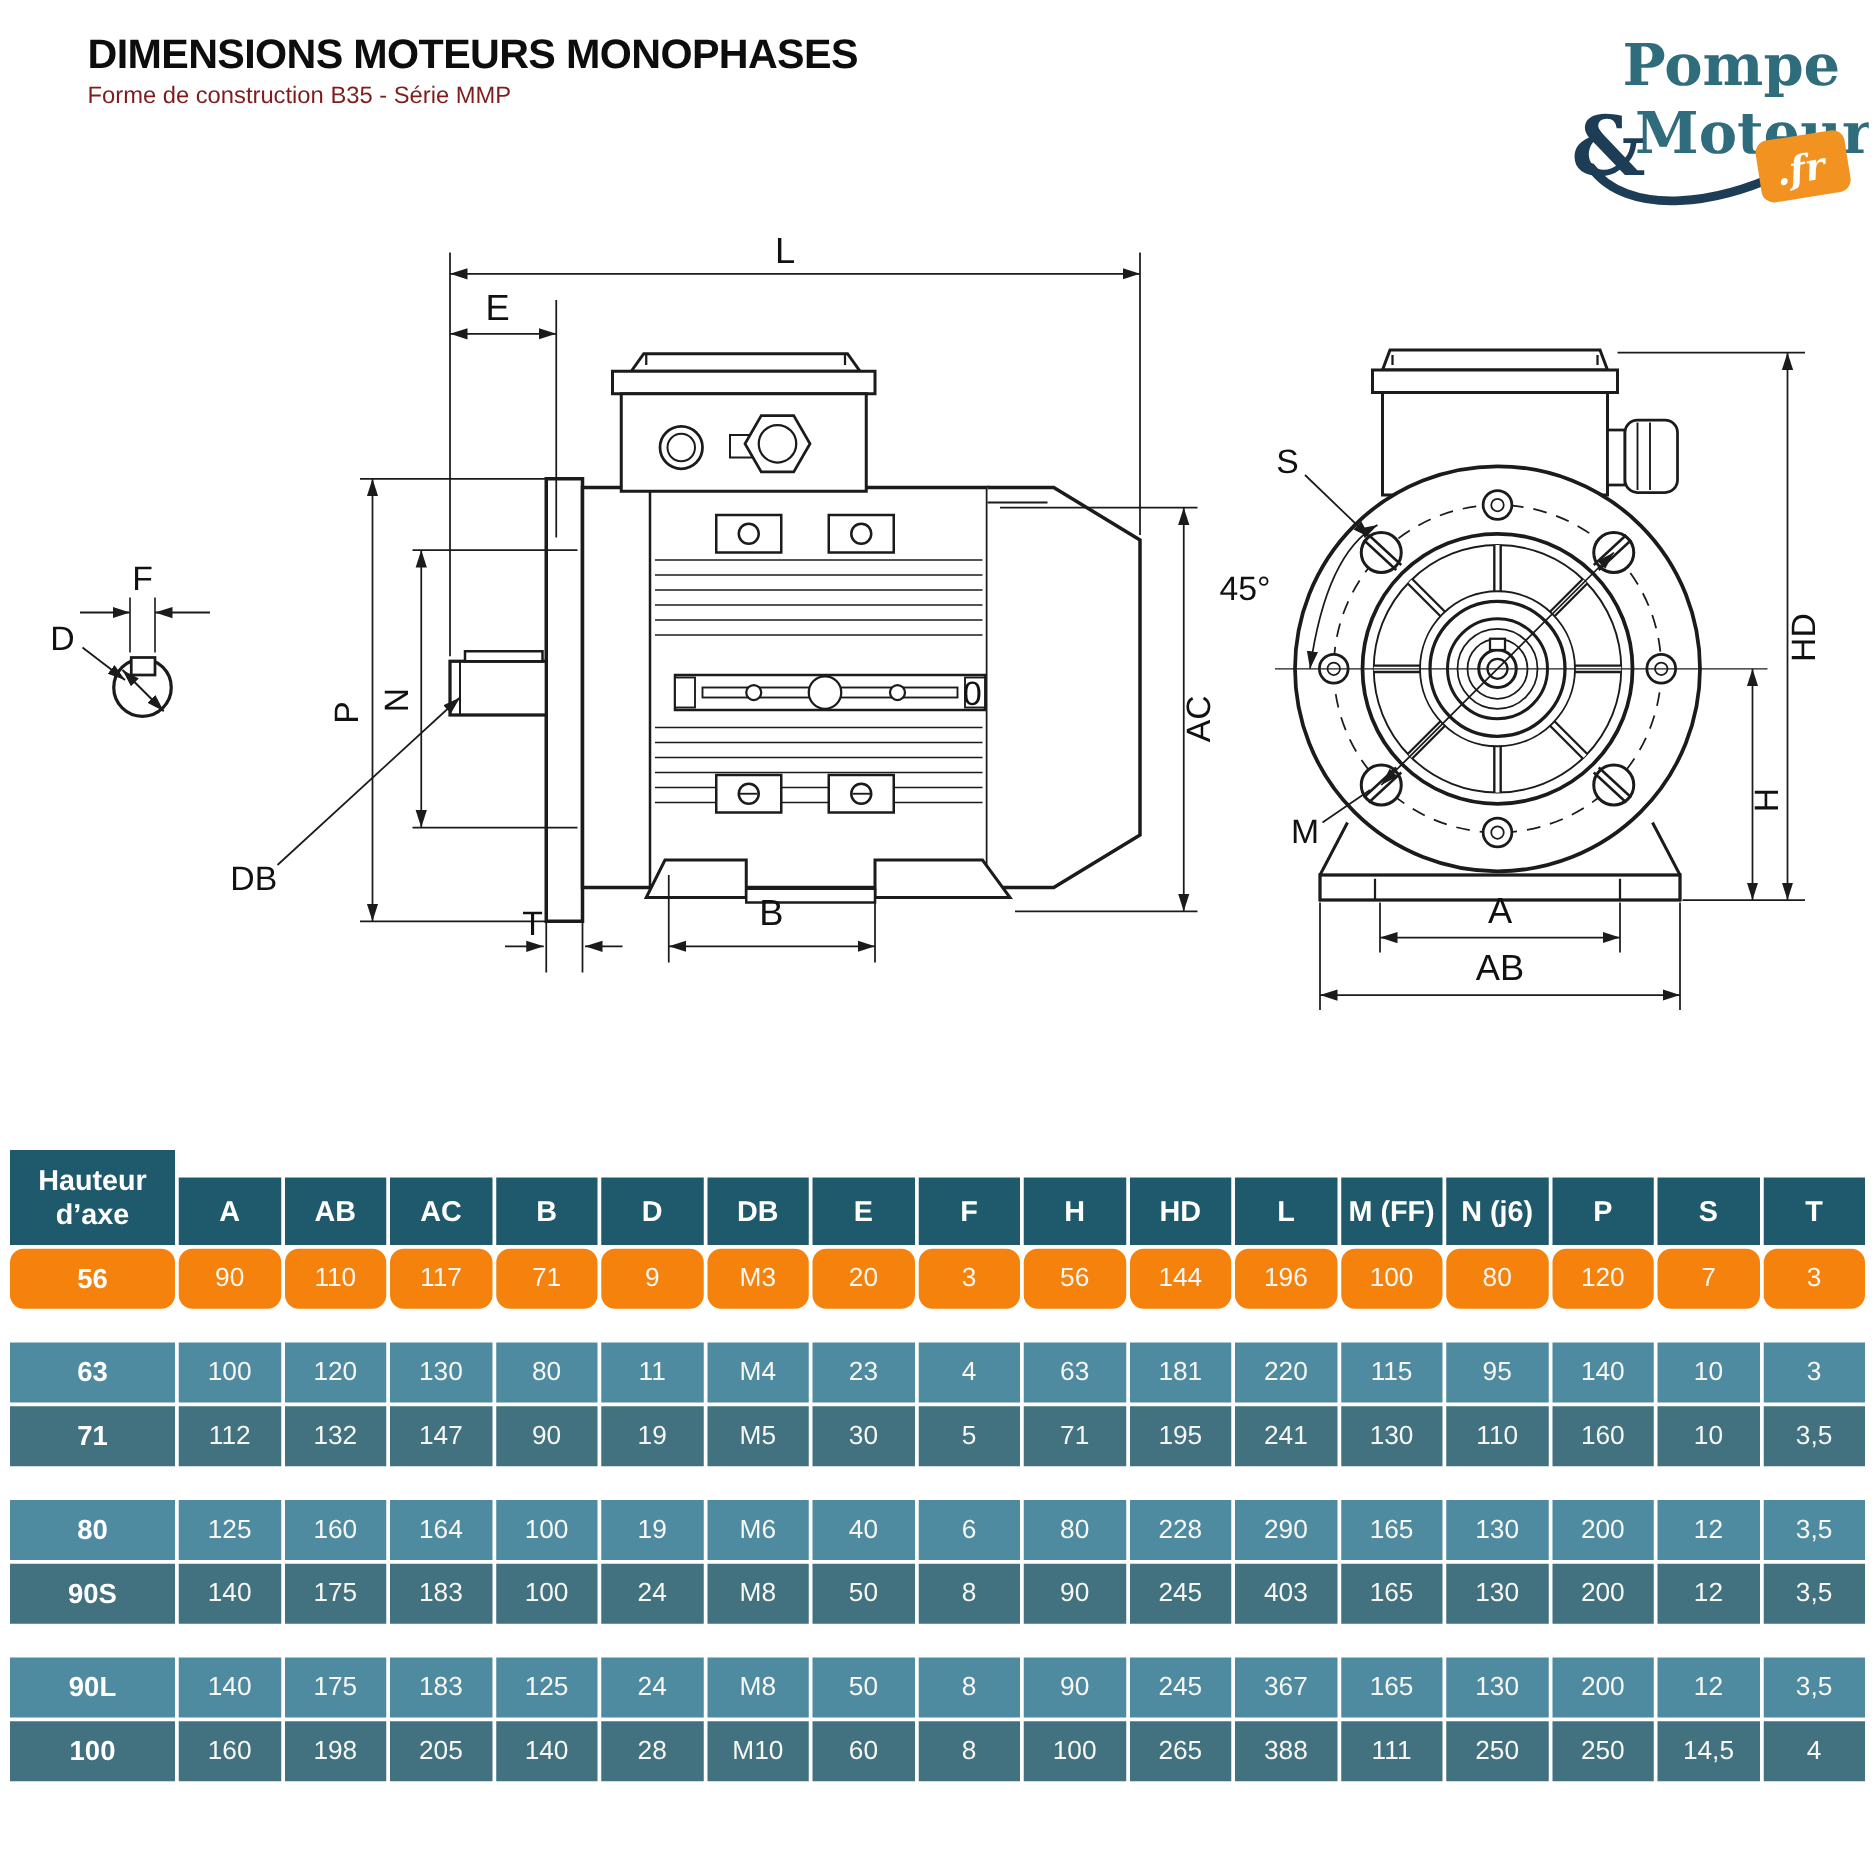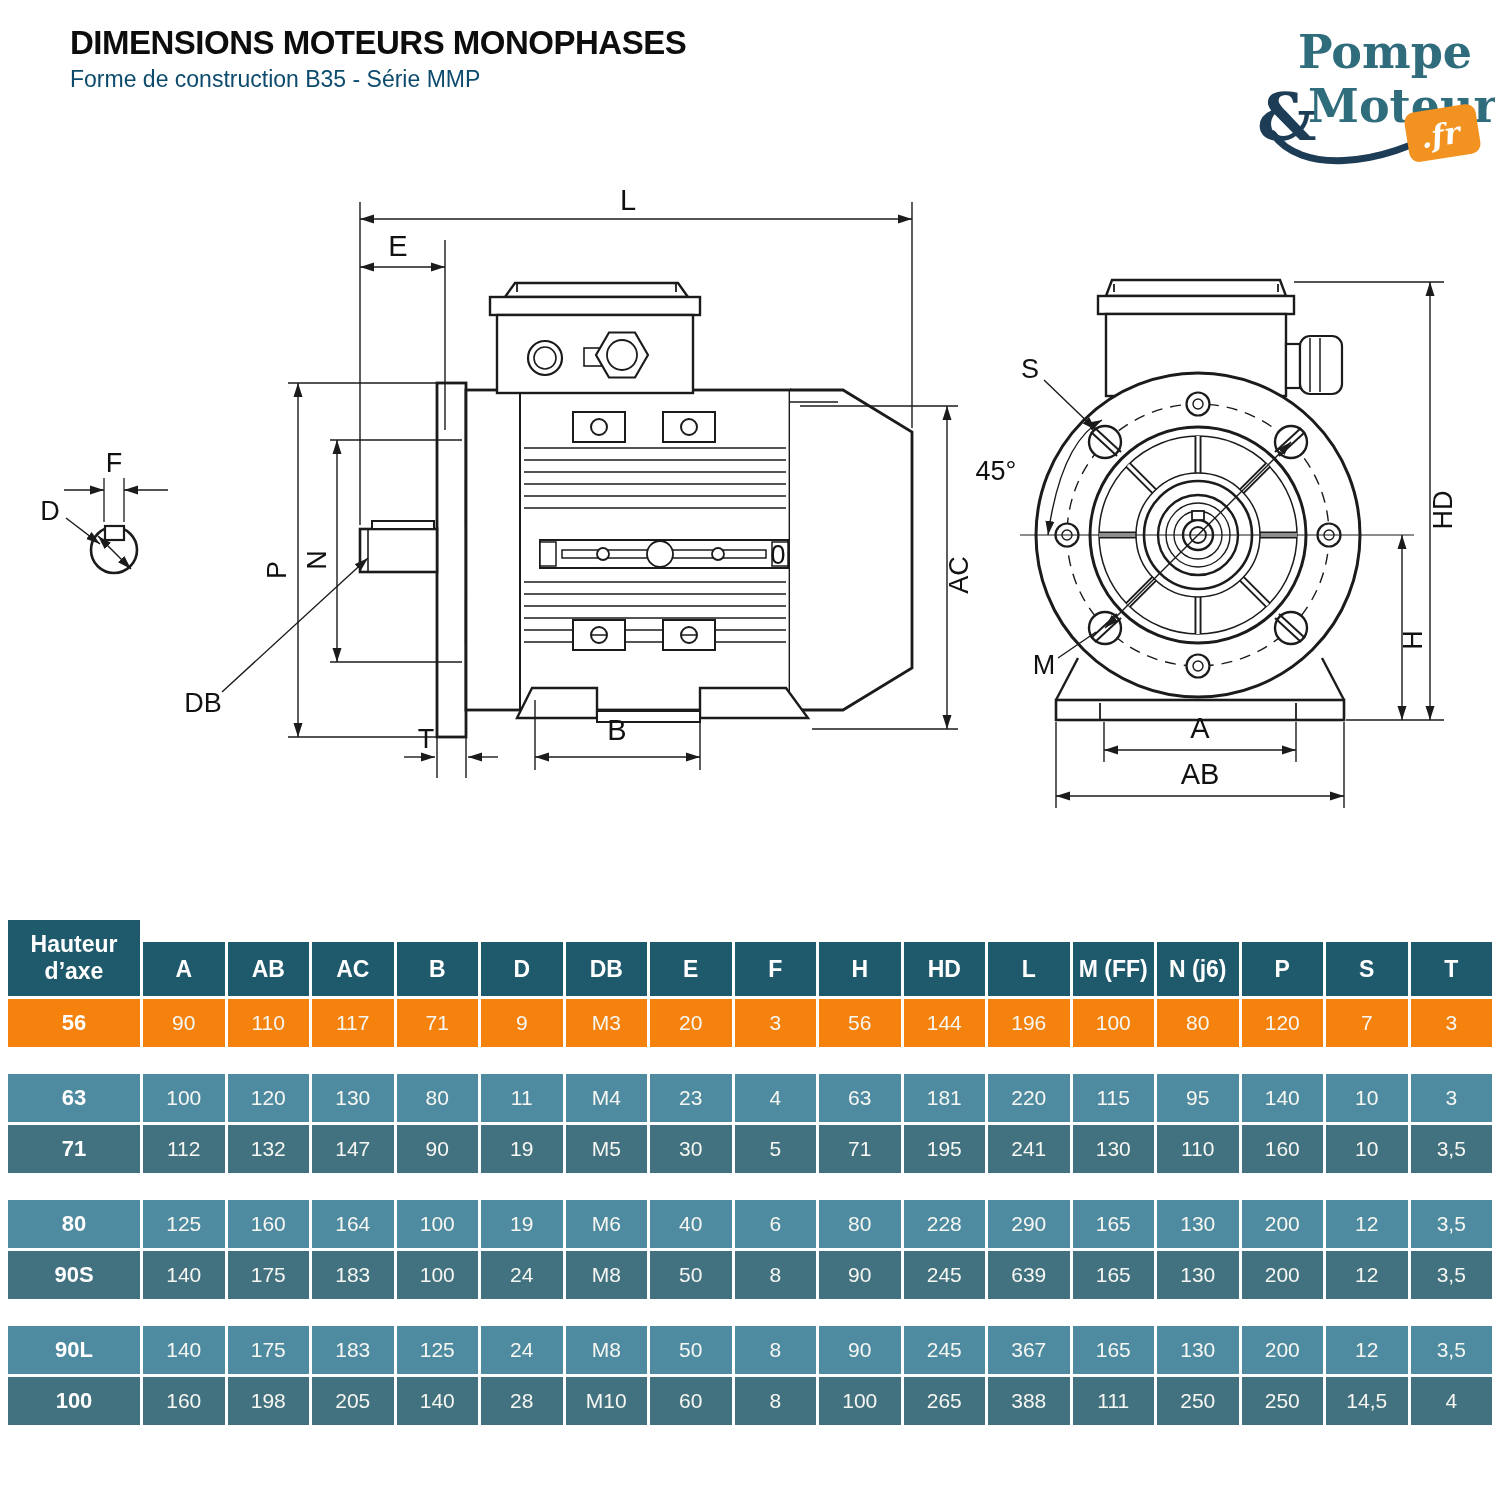--- a/index.html
+++ b/index.html
@@ -1,35 +1,35 @@
 <!DOCTYPE html>
 <html><head>
 <meta charset="utf-8">
 <style>
   html,body{margin:0;padding:0;background:#fff;}
   .page{position:relative;width:1500px;height:1500px;background:#fff;overflow:hidden;
         font-family:"Liberation Sans",sans-serif;color:#111;}
   
   .title-block{position:absolute;left:70px;top:26px;}
   .title-block h1{margin:0;font-size:33px;font-weight:800;letter-spacing:-0.5px;color:#0d0d0d;line-height:1.05;}
-  .title-block h2{margin:6px 0 0 0;font-size:23px;font-weight:500;color:#0c4a6e;line-height:1.1;}
+  .title-block h2{margin:6px 0 0 0;font-size:19px;font-weight:500;color:#7f1d1d;line-height:1.1;}
   
   .drawing{position:absolute;left:0;top:180px;}
   .lbl{font:27px "Liberation Sans",sans-serif;fill:#111;}
   .lblb{font:29px "Liberation Sans",sans-serif;fill:#111;}
   
   .table-wrap{position:absolute;left:8px;top:920px;width:1484px;}
   #dim-table{display:grid;grid-template-columns:132px repeat(16,1fr);gap:3px;}
   .tcell{display:flex;align-items:center;justify-content:center;color:#fff;
          font-family:"Liberation Sans",sans-serif;}
   .corner{height:76px;background:#1f5a6c;font-weight:700;font-size:23px;text-align:center;line-height:1.18;}
   .hdr{height:54px;align-self:end;background:#1f5a6c;font-weight:700;font-size:23px;}
   .rowhdr{height:48px;font-weight:700;font-size:22px;}
   .val{height:48px;font-weight:500;font-size:21px;color:#f6f7f2;}
-  .s-orange{background:#f5820c;}
+  .s-orange{background:#f5820c;border-radius:11px;}
   .s-light{background:#4f8ba0;margin-top:24px;}
   .s-dark{background:#42717f;}
 </style>
 </head>
 <body>
 
 <div class="page">
 
   <div class="title-block">
     <h1>DIMENSIONS MOTEURS MONOPHASES</h1>
@@ -381,21 +381,21 @@
         <div class="tcell val s-dark">140</div>
         <div class="tcell val s-dark">175</div>
         <div class="tcell val s-dark">183</div>
         <div class="tcell val s-dark">100</div>
         <div class="tcell val s-dark">24</div>
         <div class="tcell val s-dark">M8</div>
         <div class="tcell val s-dark">50</div>
         <div class="tcell val s-dark">8</div>
         <div class="tcell val s-dark">90</div>
         <div class="tcell val s-dark">245</div>
-        <div class="tcell val s-dark">639</div>
+        <div class="tcell val s-dark">403</div>
         <div class="tcell val s-dark">165</div>
         <div class="tcell val s-dark">130</div>
         <div class="tcell val s-dark">200</div>
         <div class="tcell val s-dark">12</div>
         <div class="tcell val s-dark">3,5</div>
         <div class="tcell rowhdr s-light">90L</div>
         <div class="tcell val s-light">140</div>
         <div class="tcell val s-light">175</div>
         <div class="tcell val s-light">183</div>
         <div class="tcell val s-light">125</div>

